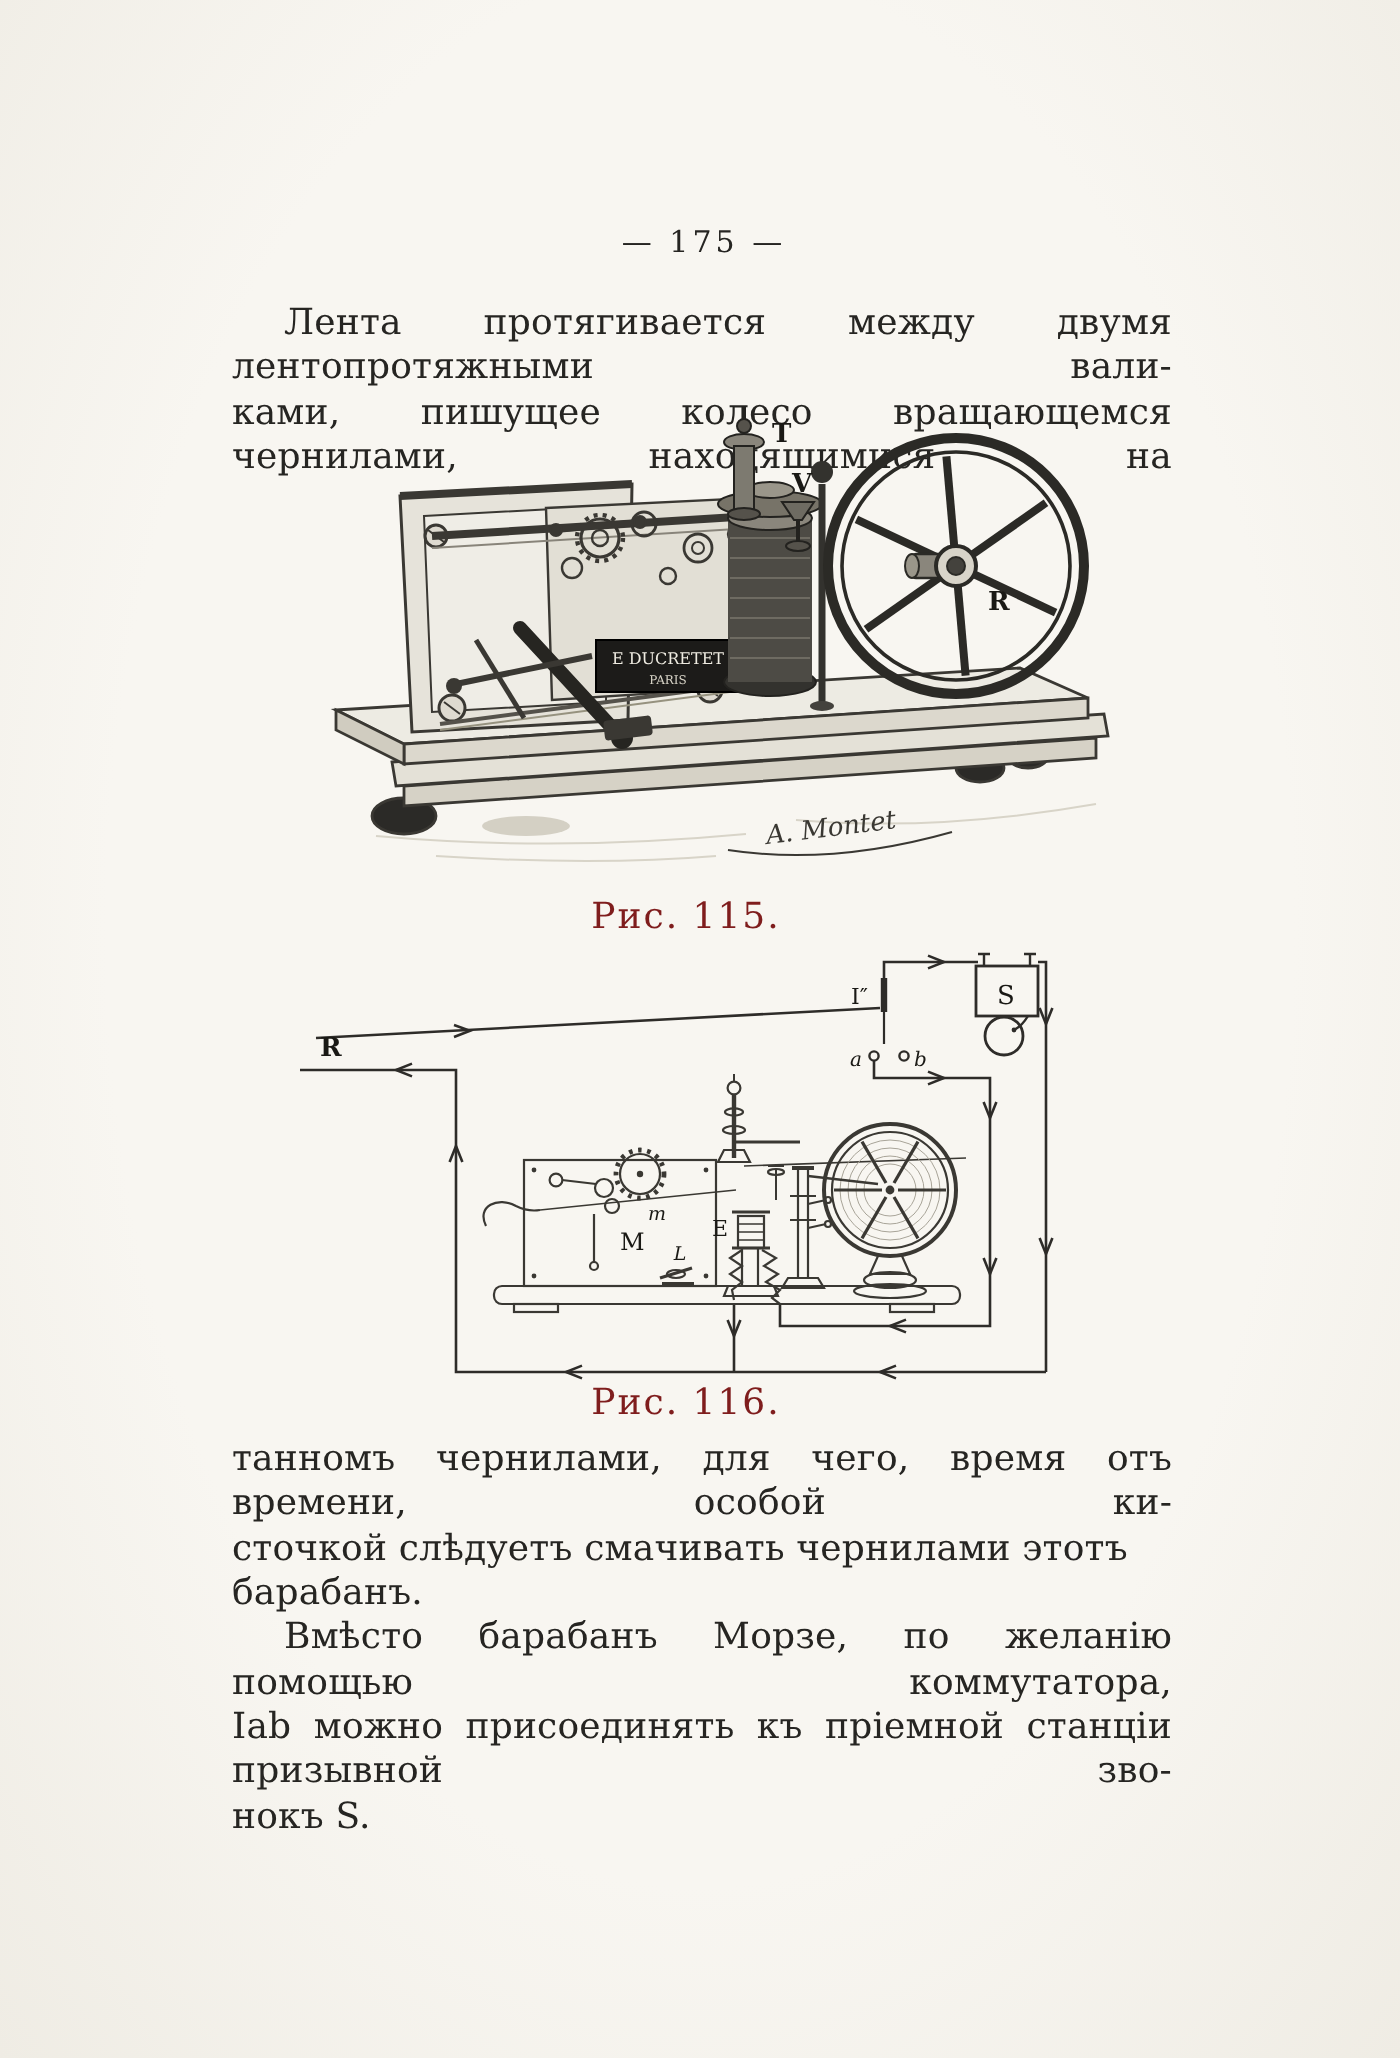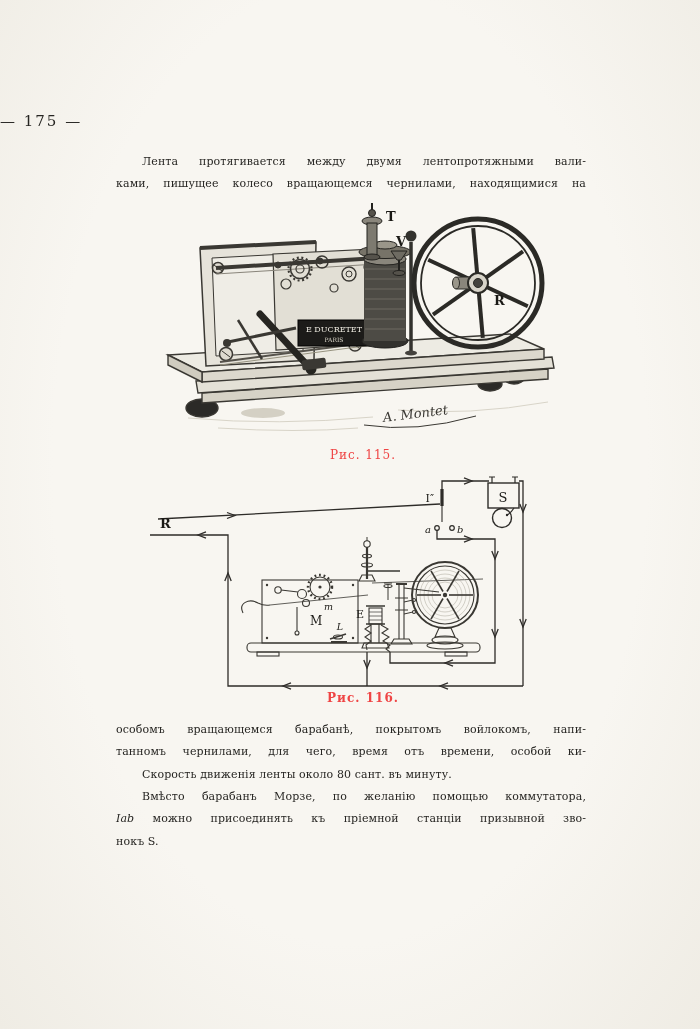--- a/index.html
+++ b/index.html
@@ -1,34 +1,34 @@
 <!DOCTYPE html>
 <html><head>
 <meta charset="utf-8">
 <style>
   html,body{margin:0;padding:0;}
   body{
     width:700px;height:1029px;position:relative;overflow:hidden;
     background:radial-gradient(ellipse at 50% 45%, #f8f6f1 60%, #efece4 100%);
     font-family:"DejaVu Serif", serif;color:#262522;
   }
-  .pagenum{position:absolute;top:112px;left:0;width:680px;text-align:left;
+  .pagenum{position:absolute;top:112px;left:12px;width:680px;text-align:center;
     font-size:15px;letter-spacing:2px;}
-  .textblock{position:absolute;left:116px;width:470px;font-size:11px;
+  .textblock{position:absolute;left:116px;width:470px;font-size:18px;
     line-height:22.35px;letter-spacing:.1px;}
   .tb1{top:151px;}
   .tb2{top:719px;}
   .line{white-space:normal;}
   .just{text-align:justify;text-align-last:justify;}
   .ind{text-indent:26px;}
-  .it{font-style:italic;}
-  .cap{position:absolute;left:128px;width:470px;text-align:center;
-    font-size:12px;letter-spacing:1px;color:#ef4444;}
+  .it{}
+  .cap{position:absolute;left:108px;width:470px;text-align:center;
+    font-size:18px;letter-spacing:1px;color:#7f1d1d;}
   .cap115{top:448px;}
-  .cap116{top:691px;font-weight:bold;}
+  .cap116{top:691px;}
   .fig{position:absolute;}
   .f115{left:158px;top:202px;}
   .f116{left:150px;top:467px;}
   svg text{font-family:"DejaVu Serif", serif;}
 </style>
 </head>
 <body>
 
 <div class="pagenum">— 175 —</div>
 
@@ -286,19 +286,18 @@
     <text x="160" y="158" font-size="12">M</text>
     <text x="174" y="143" font-size="9.5" font-style="italic">m</text>
     <text x="214" y="151" font-size="11" text-anchor="end">E</text>
     <text x="190" y="163" font-size="9.5" font-style="italic" text-anchor="middle">L</text>
   </g>
 </svg>
 </div>
 <div class="cap cap116">Рис. 116.</div>
 
 <div class="textblock tb2">
-  <div class="line just">особомъ вращающемся барабанѣ, покрытомъ войлокомъ, напи-</div>
   <div class="line just">танномъ чернилами, для чего, время отъ времени, особой ки-</div>
-  <div class="line ind">Скорость движенія ленты около 80 сант. въ минуту.</div>
+  <div class="line">сточкой слѣдуетъ смачивать чернилами этотъ барабанъ.</div>
   <div class="line just ind">Вмѣсто барабанъ Морзе, по желанію помощью коммутатора,</div>
   <div class="line just"><span class="it">Iab</span><span> можно присоединять къ пріемной станціи призывной зво-</span></div>
   <div class="line">нокъ S.</div>
 </div>
 
 </body></html>

